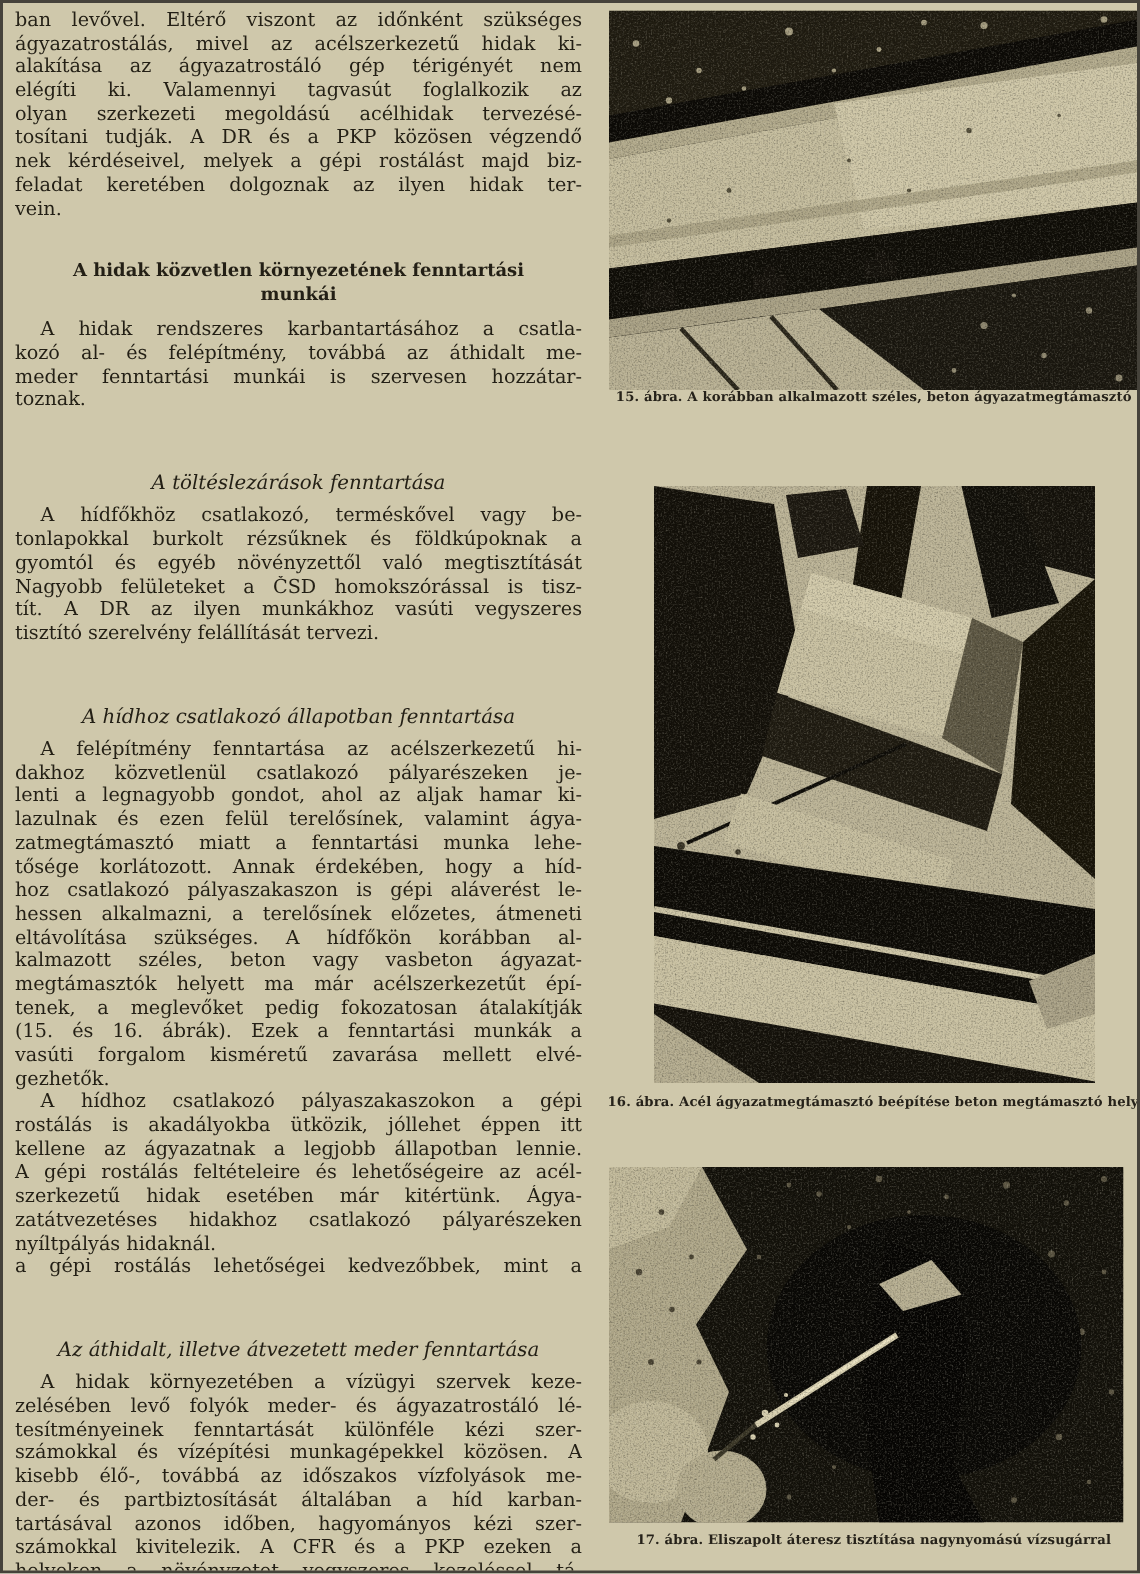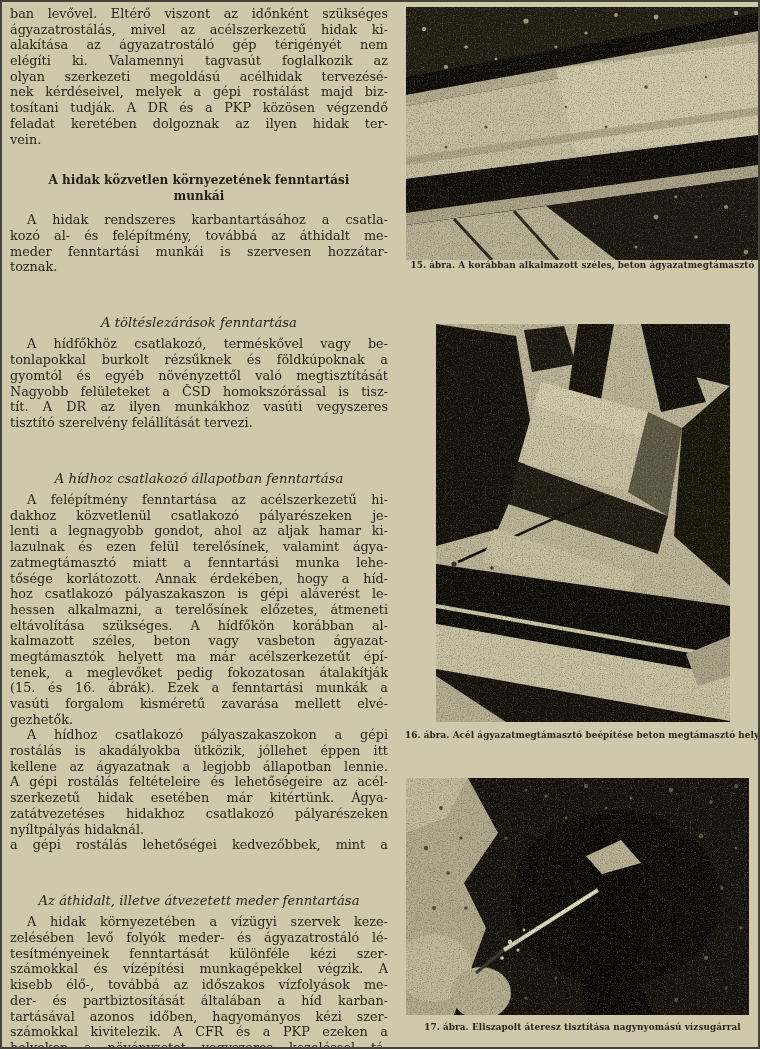--- a/index.html
+++ b/index.html
@@ -59,22 +59,22 @@
 
 <div class="page">
 
   <div class="col-left">
       <div class="block body">
         <div class="line first">ban levővel. Eltérő viszont az időnként szükséges</div>
         <div class="line">ágyazatrostálás, mivel az acélszerkezetű hidak ki-</div>
         <div class="line">alakítása az ágyazatrostáló gép térigényét nem</div>
         <div class="line">elégíti ki. Valamennyi tagvasút foglalkozik az</div>
         <div class="line">olyan szerkezeti megoldású acélhidak tervezésé-</div>
+        <div class="line">tosítani tudják. A DR és a PKP közösen végzendő</div>
         <div class="line">nek kérdéseivel, melyek a gépi rostálást majd biz-</div>
-        <div class="line">tosítani tudják. A DR és a PKP közösen végzendő</div>
         <div class="line">feladat keretében dolgoznak az ilyen hidak ter-</div>
         <div class="line last">vein.</div>
       </div>
       <div class="block heading">
         <div class="line first">A hidak közvetlen környezetének fenntartási</div>
         <div class="line last">munkái</div>
       </div>
       <div class="block body indent">
         <div class="line first">A hidak rendszeres karbantartásához a csatla-</div>
         <div class="line">kozó al- és felépítmény, továbbá az áthidalt me-</div>
@@ -122,21 +122,21 @@
         <div class="line last">nyíltpályás hidaknál.</div>
         <div class="line">a gépi rostálás lehetőségei kedvezőbbek, mint a</div>
       </div>
       <div class="block subheading">
         <div class="line first last">Az áthidalt, illetve átvezetett meder fenntartása</div>
       </div>
       <div class="block body indent">
         <div class="line first">A hidak környezetében a vízügyi szervek keze-</div>
         <div class="line">zelésében levő folyók meder- és ágyazatrostáló lé-</div>
         <div class="line">tesítményeinek fenntartását különféle kézi szer-</div>
-        <div class="line">számokkal és vízépítési munkagépekkel végzik. A</div>
+        <div class="line">számokkal és vízépítési munkagépekkel közösen. A</div>
         <div class="line">kisebb élő-, továbbá az időszakos vízfolyások me-</div>
         <div class="line">der- és partbiztosítását általában a híd karban-</div>
         <div class="line">tartásával azonos időben, hagyományos kézi szer-</div>
         <div class="line">számokkal kivitelezik. A CFR és a PKP ezeken a</div>
         <div class="line">helyeken a növényzetet vegyszeres kezeléssel tá-</div>
         <div class="line last">volítja el, a ČSD pedig esetenként homokszórást</div>
       </div>
     </div>
 
   <div class="col-right">

